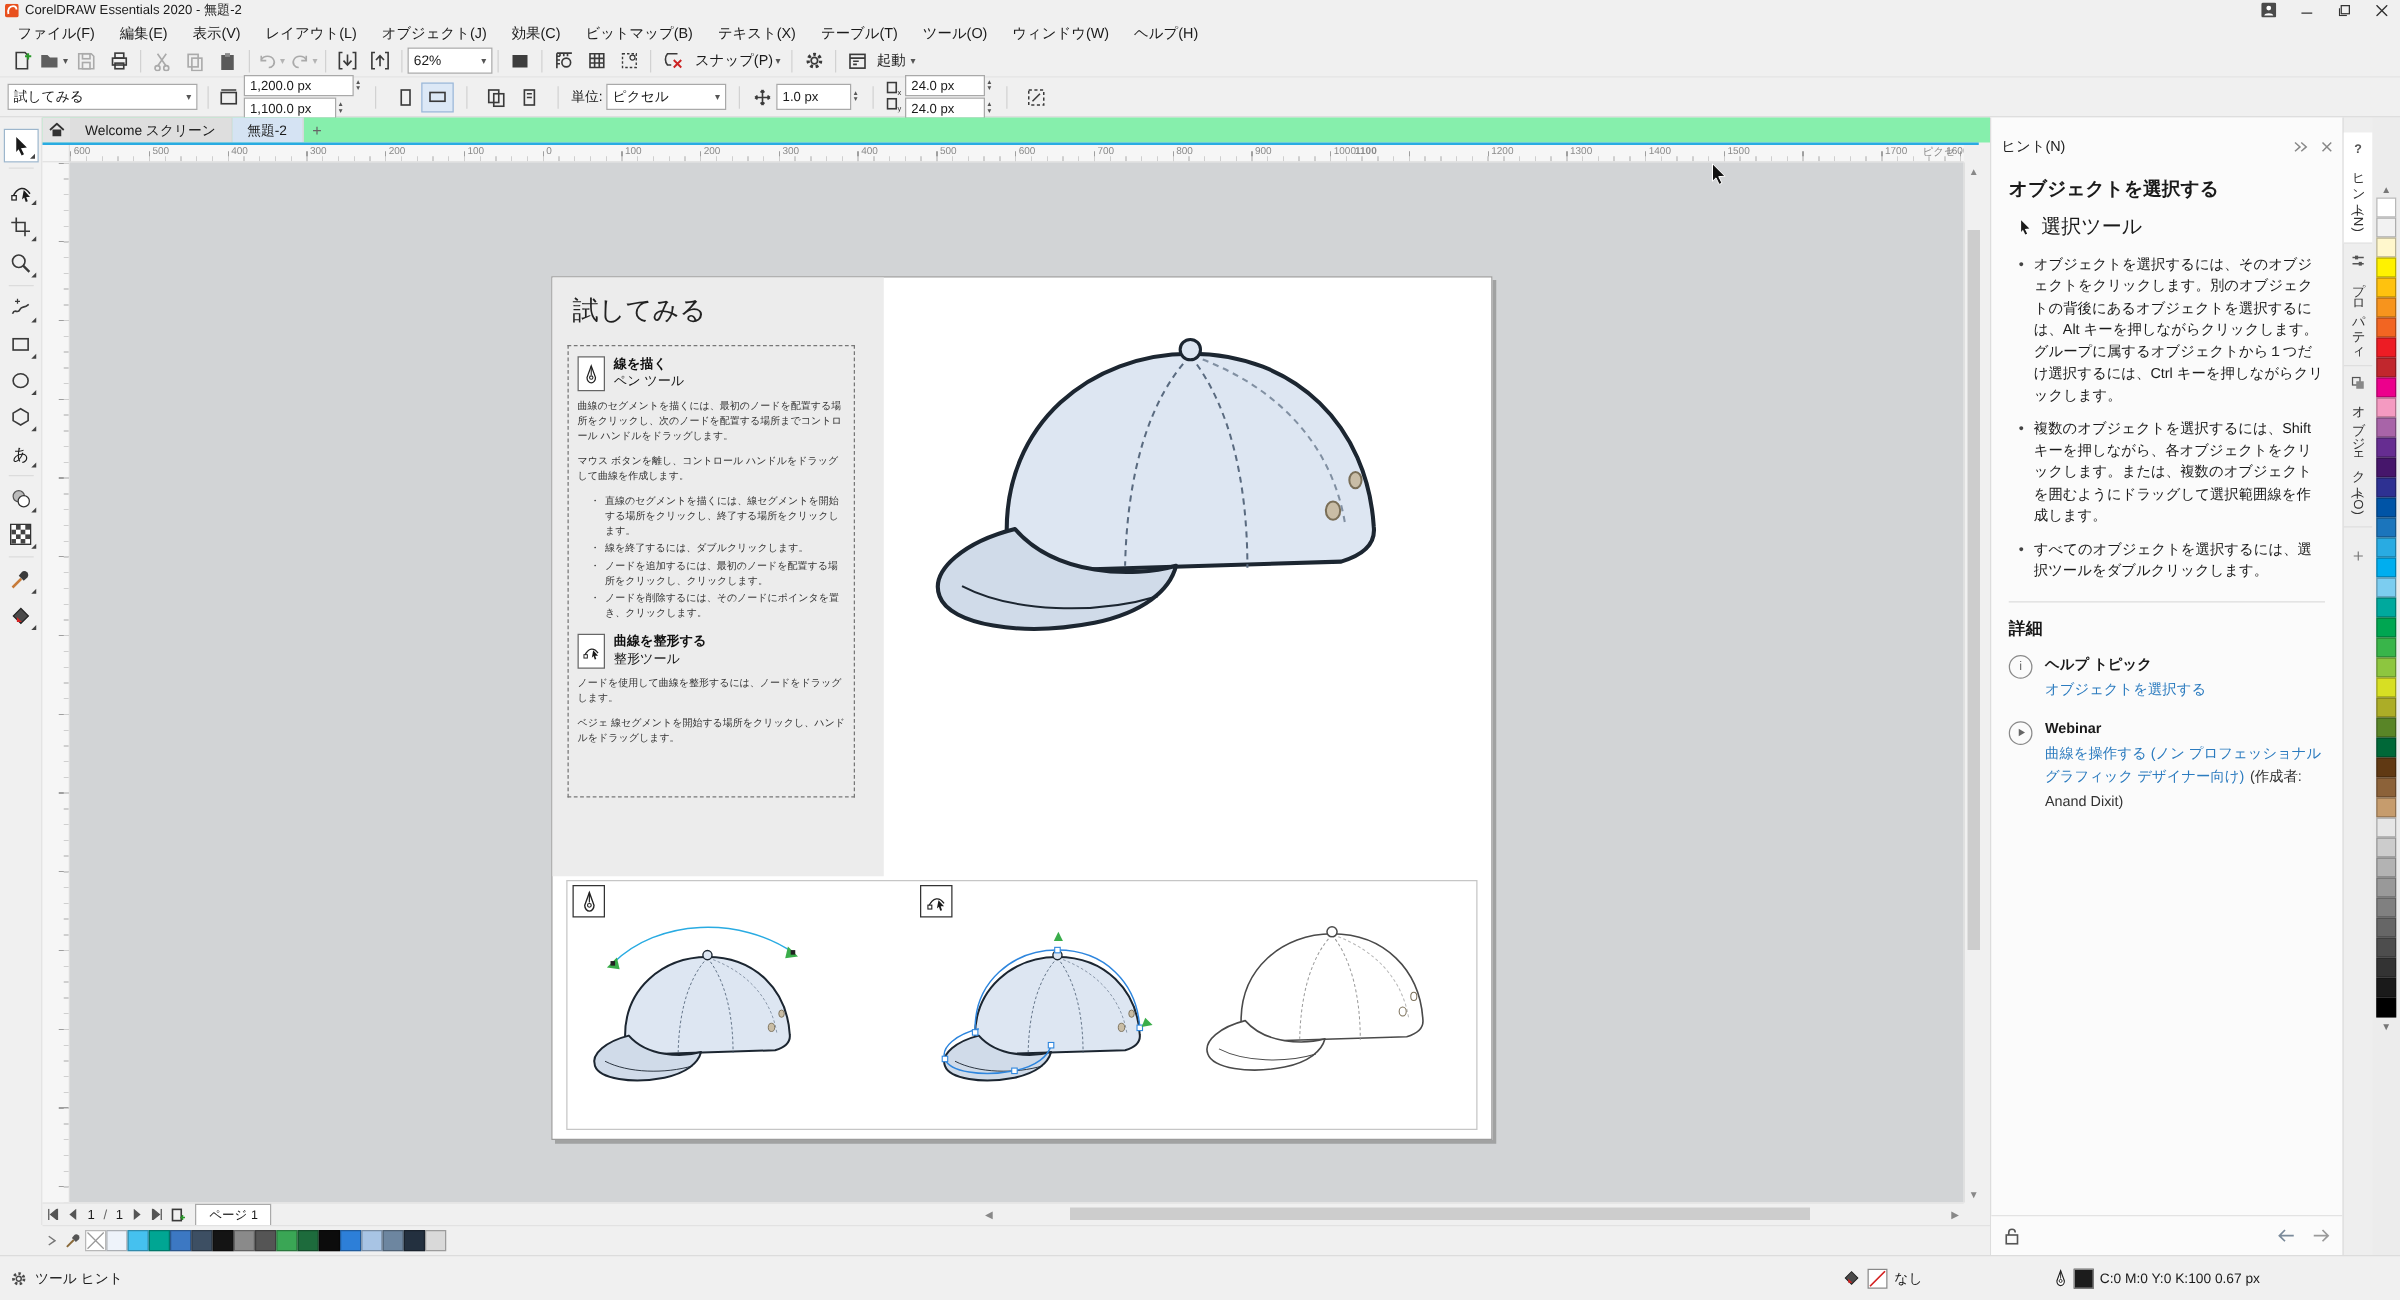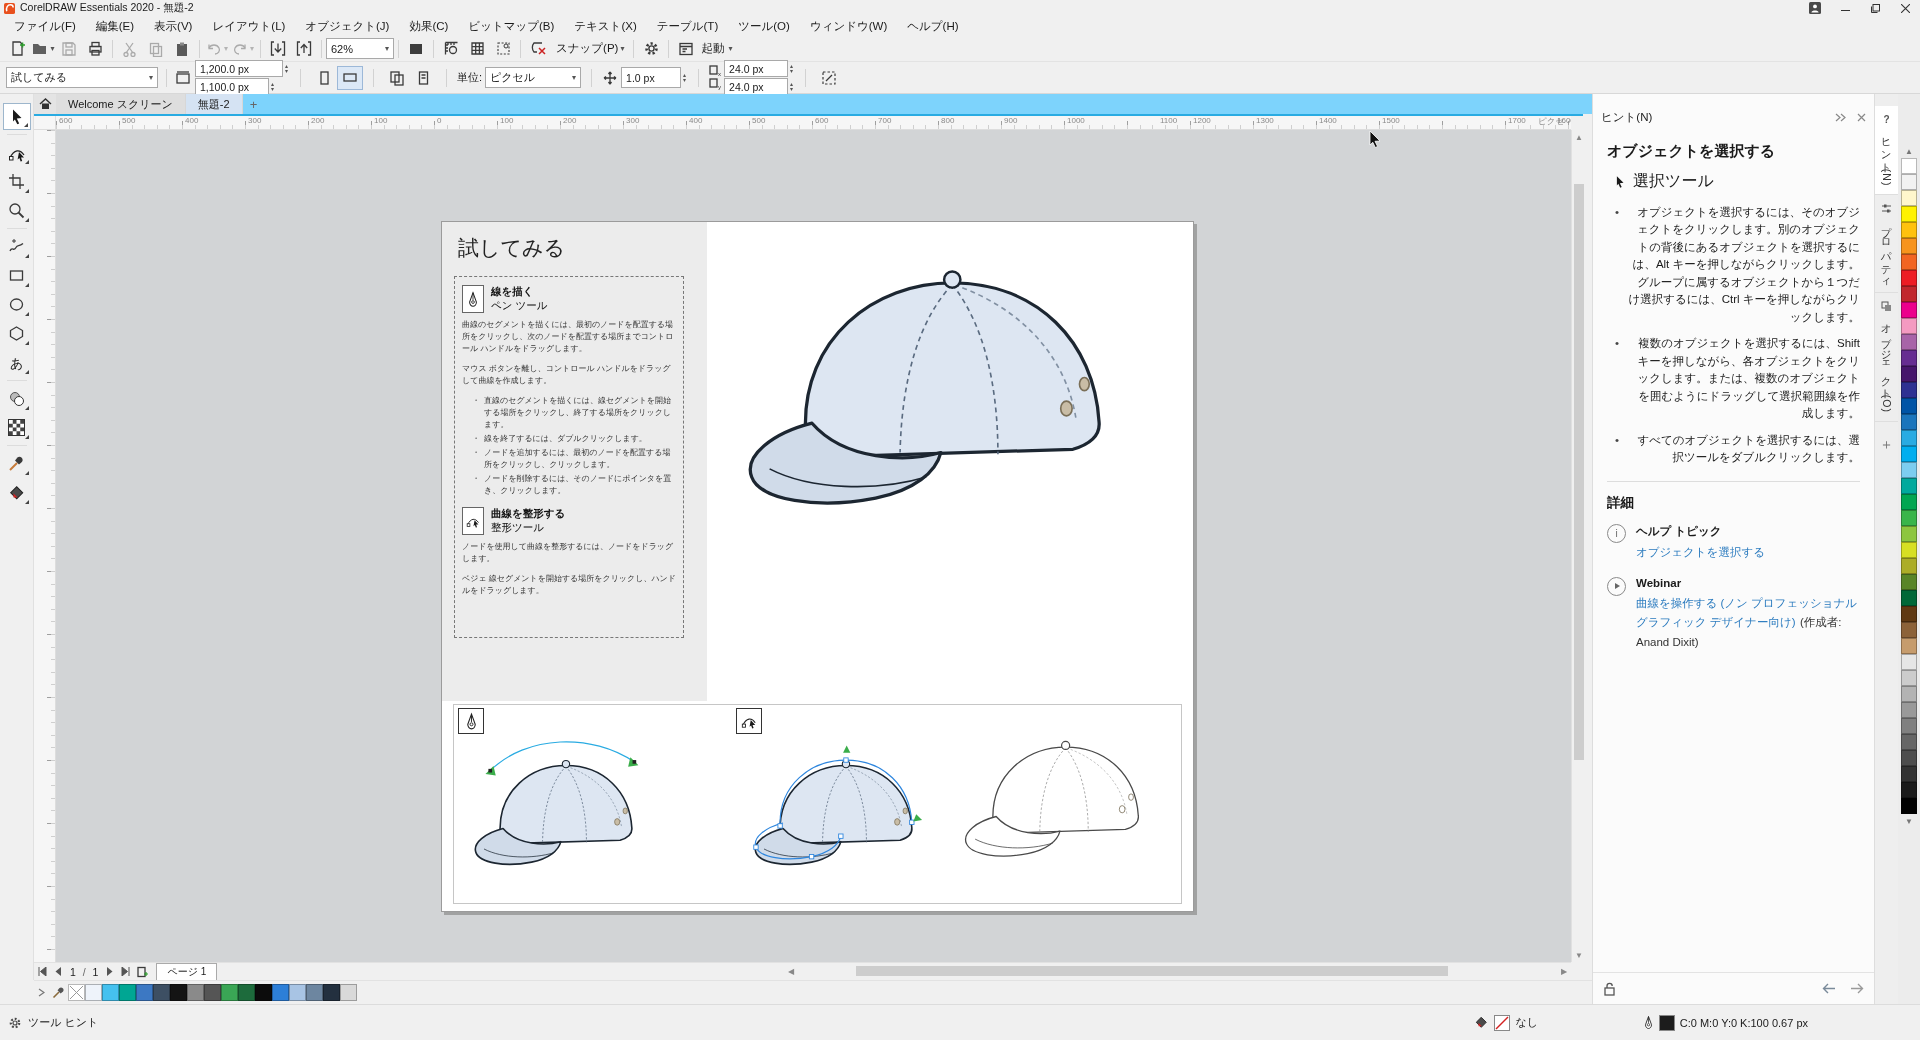--- a/index.html
+++ b/index.html
@@ -29,21 +29,21 @@
   .fld{background:#fff;border:1px solid #a9a9a9;height:17px;display:flex;align-items:center;padding:0 4px;font-size:10.5px;box-sizing:border-box;}
   .spin{display:flex;flex-direction:column;justify-content:center;font-size:6px;color:#555;line-height:5px;padding:0 2px;}
   .stack{display:flex;flex-direction:column;gap:1px;}
   
   #toolbox{left:0;top:94px;width:34px;height:886px;background:#f0f0f0;display:flex;flex-direction:column;align-items:center;padding-top:8px;box-sizing:border-box;border-right:1px solid #e0e0e0;}
   .tool{width:28px;height:27px;display:flex;align-items:center;justify-content:center;position:relative;margin:1px 0;}
   .tool.sel{background:#fff;border:1px solid #9db6cc;box-sizing:border-box;}
   .tool.fly::after{content:"";position:absolute;right:2px;bottom:2px;border-left:4px solid transparent;border-bottom:4px solid #444;}
   .tdiv{width:20px;height:1px;background:#dcdcdc;margin:3px 0;}
   
-  #tabbar{left:34px;top:94px;width:1558px;height:20px;background:#7dd3fc;display:flex;align-items:flex-end;font-size:11px;}
+  #tabbar{left:34px;top:94px;width:1558px;height:20px;background:#86efac;display:flex;align-items:flex-end;font-size:11px;}
   .doctab{height:20px;display:flex;align-items:center;padding:0 12px;border-right:1px solid #d7d7d7;}
   #tab-welcome{background:#dedede;}
   #tab-doc{background:#d5e3f3;}
   #homebtn{width:22px;height:20px;display:flex;align-items:center;justify-content:center;background:#e4e4e4;}
   #blueline{left:34px;top:114px;width:1549px;height:2px;background:#29abe2;}
   
   #corner{left:34px;top:116px;width:22px;height:14px;background:#f6f6f6;border-right:1px solid #ddd;border-bottom:1px solid #ddd;box-sizing:border-box;}
   #hruler{left:56px;top:116px;width:1515px;height:14px;background:#f6f6f6;border-bottom:1px solid #ddd;box-sizing:border-box;overflow:hidden;
     background-image:repeating-linear-gradient(to right,#cfcfcf 0 1px,transparent 1px 12.6px),repeating-linear-gradient(to right,#9f9f9f 0 1px,transparent 1px 63px);
     background-size:100% 4px,100% 8px;background-position:0 100%,0 100%;background-repeat:no-repeat;}
@@ -83,21 +83,21 @@
   .sw-none{width:17px;height:17px;box-sizing:border-box;border:1px solid rgba(0,0,0,.28);background:#fff;position:relative;flex:none;}
   
   #statusbar{left:0;top:1004px;width:1920px;height:36px;background:#f0f0f0;border-top:1px solid #dcdcdc;box-sizing:border-box;font-size:11px;}
   .swatchbox{width:16px;height:16px;border:1px solid #888;box-sizing:border-box;background:#fff;position:relative;}
   
   #hints{left:1592px;top:94px;width:282px;height:910px;background:#fbfbfb;border-left:1px solid #ddd;box-sizing:border-box;}
   #hints-header{height:26px;display:flex;align-items:center;padding:0 8px;font-size:11.5px;color:#222;margin-top:10px;}
   #hints-body{position:absolute;left:0;top:36px;right:0;bottom:34px;padding:4px 14px 0;overflow:hidden;}
   #hints-heading{font-size:15px;font-weight:bold;margin:8px 0 10px;}
   .hint-tool{display:flex;gap:6px;align-items:center;margin:0 0 12px 6px;font-size:16px;}
-  .hint-ul{margin:0;padding:0 0 0 10px;list-style:none;text-align:right;}
+  .hint-ul{margin:0;padding:0 0 0 10px;list-style:none;}
   .hint-ul li{font-size:11.5px;line-height:1.52;position:relative;padding-left:10px;margin-bottom:9px;color:#1a1a1a;}
   .hint-ul li::before{content:"\2022";position:absolute;left:-2px;color:#444;}
   .hr{border-top:1px solid #ddd;margin:14px 0 12px;}
   #details-heading{font-size:13.5px;font-weight:bold;margin:0 0 12px;}
   .ditem{display:flex;gap:10px;margin-bottom:16px;}
   .dico{flex:none;width:17px;height:17px;border:1px solid #8a8a8a;border-radius:50%;display:flex;align-items:center;justify-content:center;font-size:10px;color:#666;}
   .dlabel{font-size:11.5px;font-weight:bold;margin-bottom:4px;}
   .dlink{font-size:11.5px;color:#2b7bbf;line-height:1.6;}
   .dauthor{font-size:11.5px;color:#333;}
   #hints-footer{position:absolute;left:0;bottom:0;width:100%;height:32px;border-top:1px solid #e3e3e3;display:flex;align-items:center;padding:0 10px;box-sizing:border-box;background:#fbfbfb;}
@@ -542,21 +542,21 @@
       <span style="left: 444px;">100</span>
       <span style="left: 507px;">200</span>
       <span style="left: 570px;">300</span>
       <span style="left: 633px;">400</span>
       <span style="left: 696px;">500</span>
       <span style="left: 759px;">600</span>
       <span style="left: 822px;">700</span>
       <span style="left: 885px;">800</span>
       <span style="left: 948px;">900</span>
       <span style="left: 1011px;">1000</span>
-      <span style="left: 1104px;">1100</span>
+      <span style="left: 1028px; font-weight: bold;">1100</span>
       <span style="left: 1137px;">1200</span>
       <span style="left: 1200px;">1300</span>
       <span style="left: 1263px;">1400</span>
       <span style="left: 1326px;">1500</span>
       <span style="left: 1462px; margin-left: 39px;">1600</span>
       <span style="left: 1452px;">1700</span>
     </div>
   <div id="vruler" class="abs"></div>
 
   <div id="canvas" class="abs">

